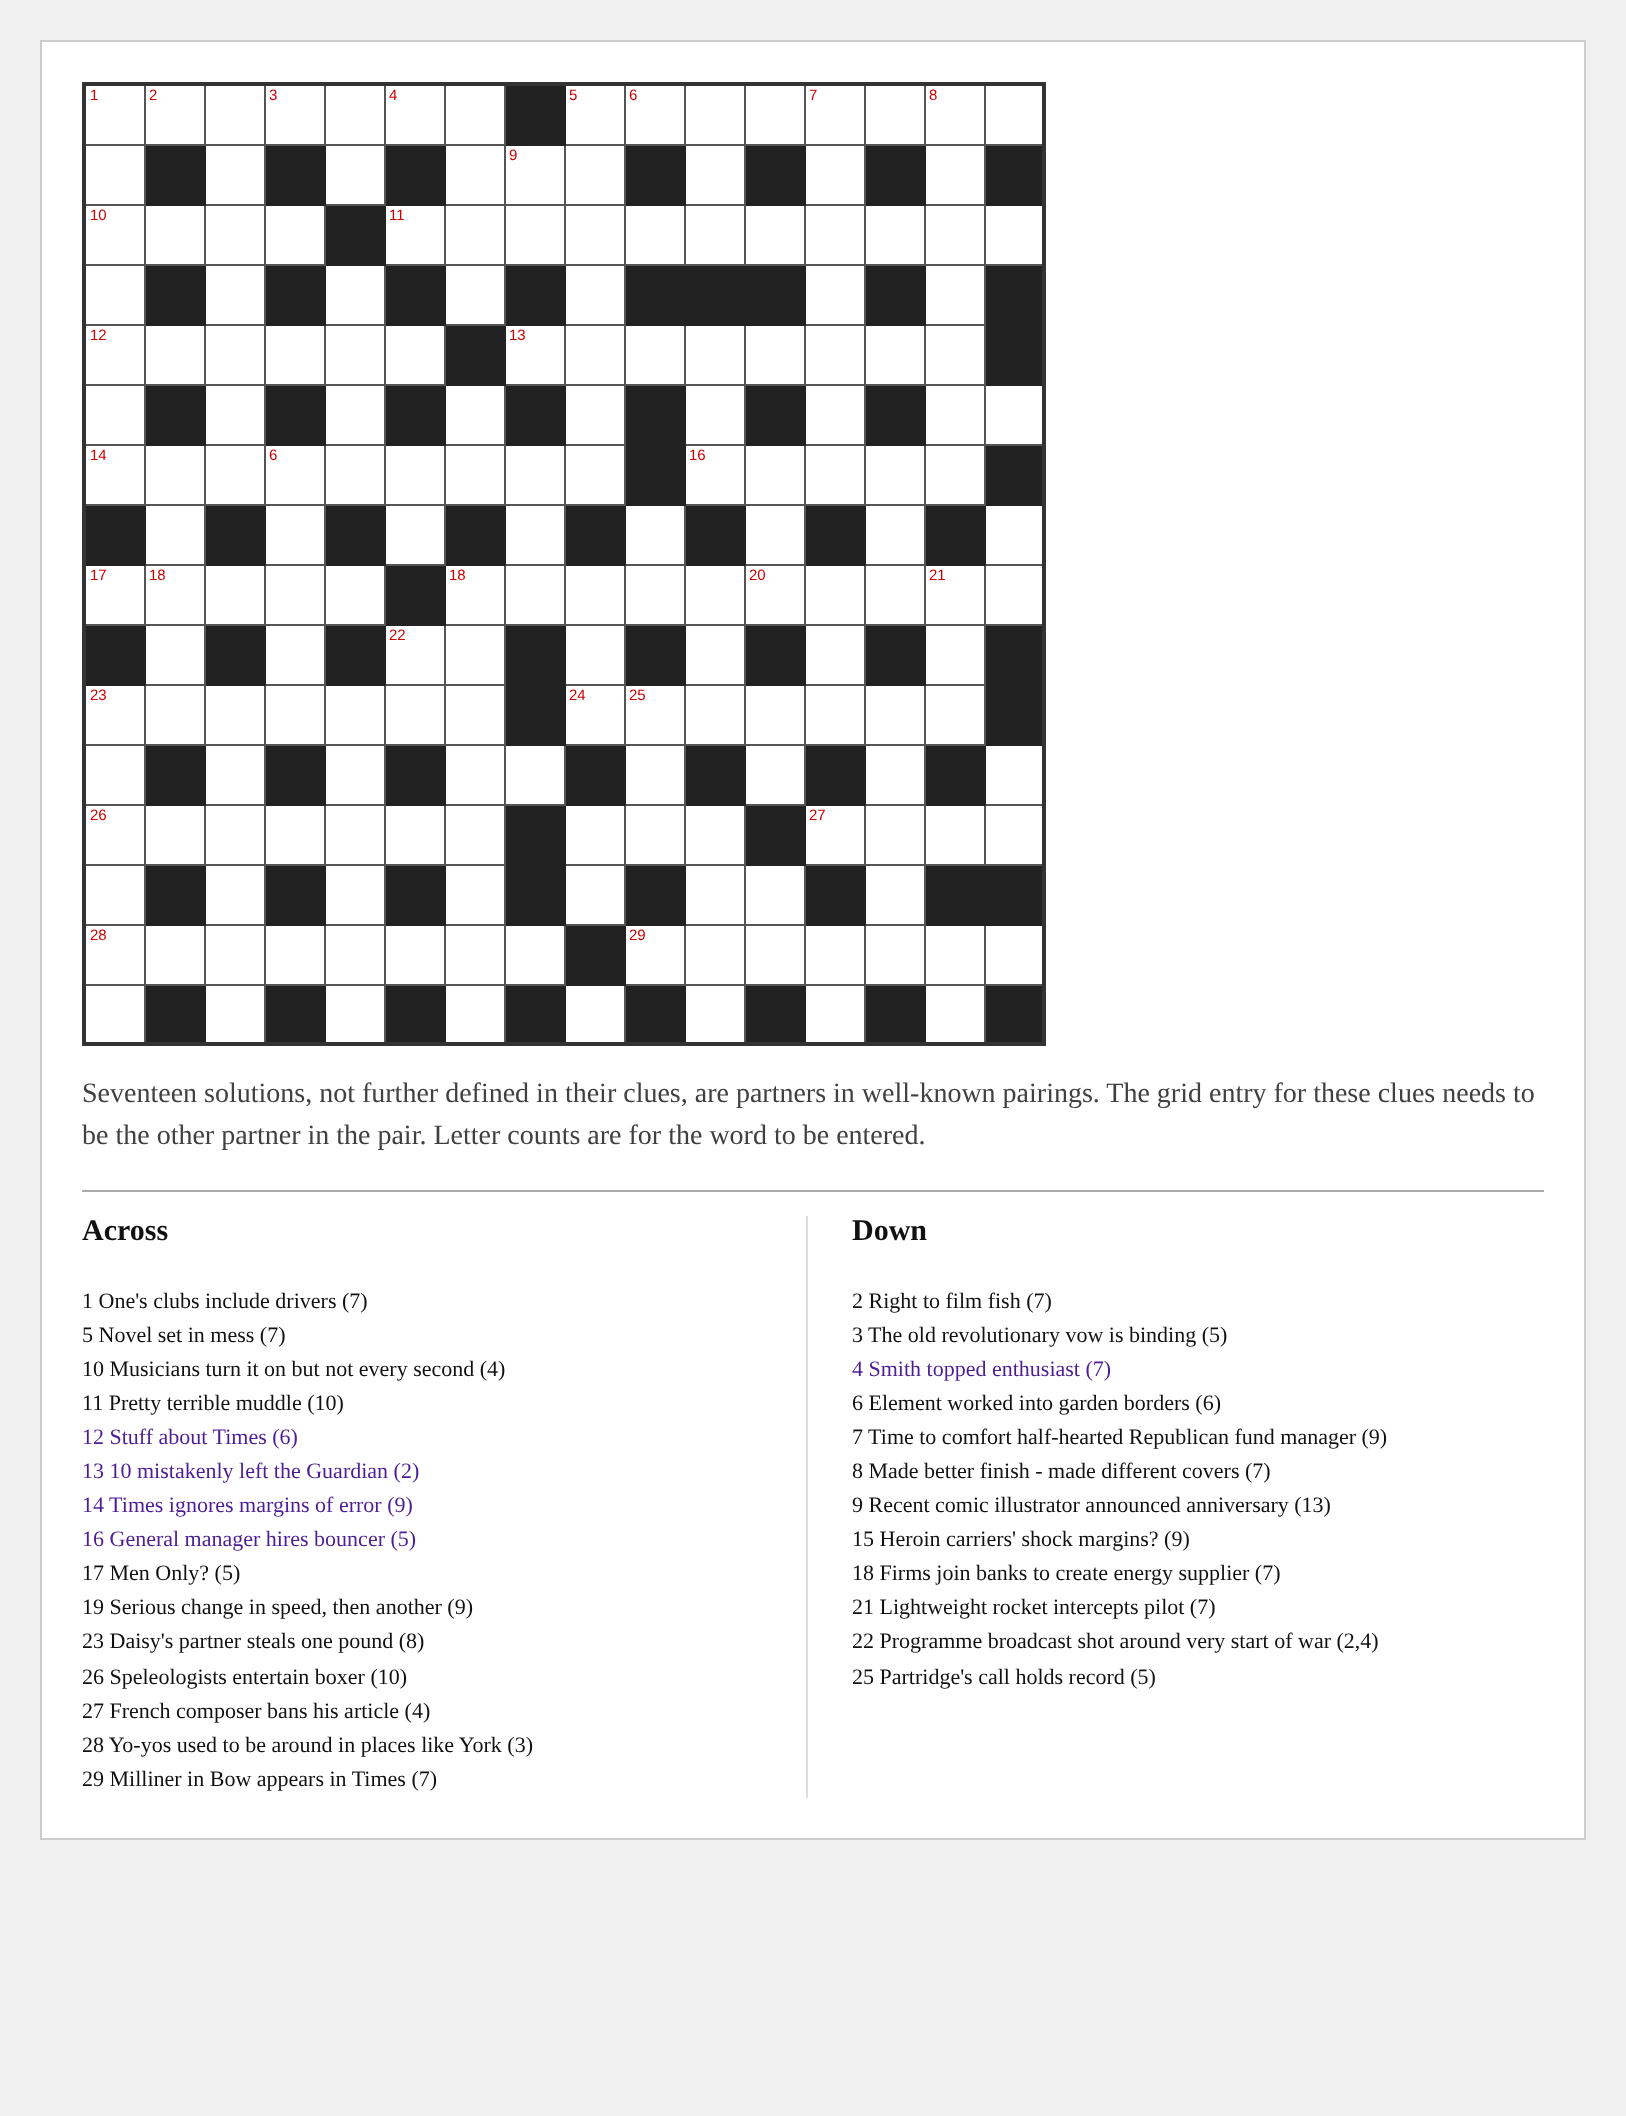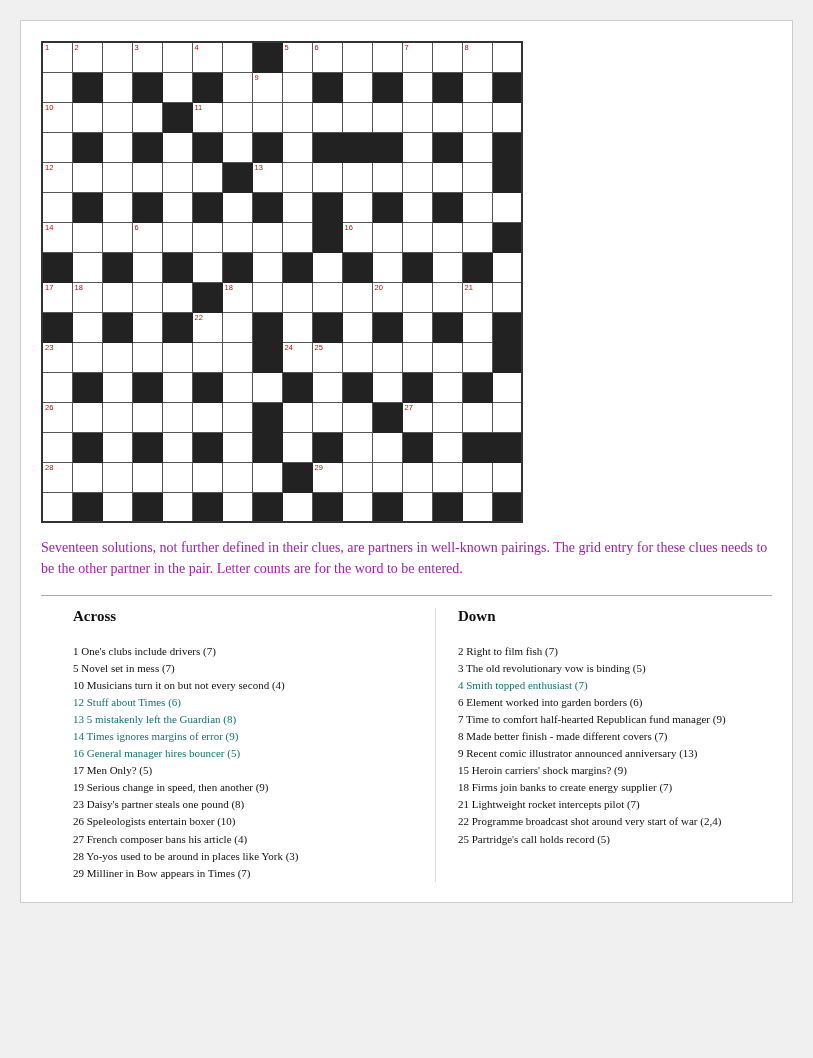--- a/index.html
+++ b/index.html
@@ -49,56 +49,55 @@
       font-family: Arial, sans-serif;
       line-height: 1;
       font-weight: normal;
     }
 
     
     .description {
       font-size: 14px;
       line-height: 1.5;
       margin-bottom: 16px;
-      color: #a21caf;
+      color: #404040;
     }
 
     
     .clues-section {
       border-top: 1px solid #aaa;
       padding-top: 12px;
     }
     .clues-columns {
       display: flex;
       gap: 0;
     }
     .clues-col {
       flex: 1;
       padding-right: 16px;
-      margin-left: 32px;
     }
     .clues-col:last-child {
       padding-right: 0;
       border-left: 1px solid #ddd;
       padding-left: 22px;
     }
     .clues-heading {
       font-size: 15px;
       font-weight: bold;
       margin-bottom: 10px;
       color: #111;
       font-family: Georgia, serif;
     }
     .clue-item {
       font-size: 11px;
       line-height: 1.55;
       color: #111;
     }
     .clue-item.red {
-      color: #0f766e;
+      color: #4c1d95;
     }
     .clue-blank {
       height: 8px;
     }
   </style>
 </head>
 <body>
 
 <div class="page">
 
@@ -475,22 +474,23 @@
 
   <div class="clues-section">
     <div class="clues-columns">
 
       <div class="clues-col">
         <div class="clues-heading">Across</div>
         <div class="clue-blank"></div>
         <div class="clue-item">1 One's clubs include drivers (7)</div>
         <div class="clue-item">5 Novel set in mess (7)</div>
         <div class="clue-item">10 Musicians turn it on but not every second (4)</div>
+        <div class="clue-item">11 Pretty terrible muddle (10)</div>
         <div class="clue-item red">12 Stuff about Times (6)</div>
-        <div class="clue-item red">13 5 mistakenly left the Guardian (8)</div>
+        <div class="clue-item red">13 10 mistakenly left the Guardian (2)</div>
         <div class="clue-item red">14 Times ignores margins of error (9)</div>
         <div class="clue-item red">16 General manager hires bouncer (5)</div>
         <div class="clue-item">17 Men Only? (5)</div>
         <div class="clue-item">19 Serious change in speed, then another (9)</div>
         <div class="clue-item">23 Daisy's partner steals one pound (8)</div>
         <div class="clue-item">26 Speleologists entertain boxer (10)</div>
         <div class="clue-item">27 French composer bans his article (4)</div>
         <div class="clue-item">28 Yo-yos used to be around in places like York (3)</div>
         <div class="clue-item">29 Milliner in Bow appears in Times (7)</div>
       </div>

